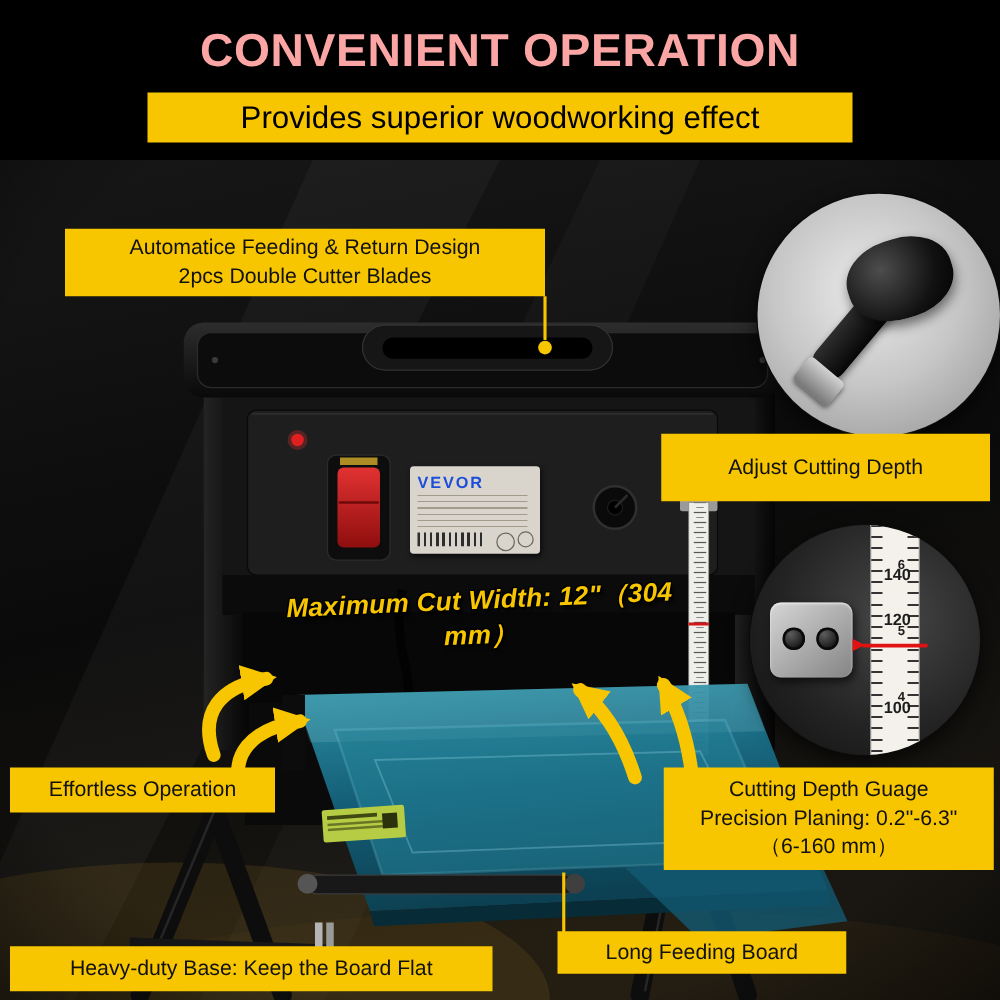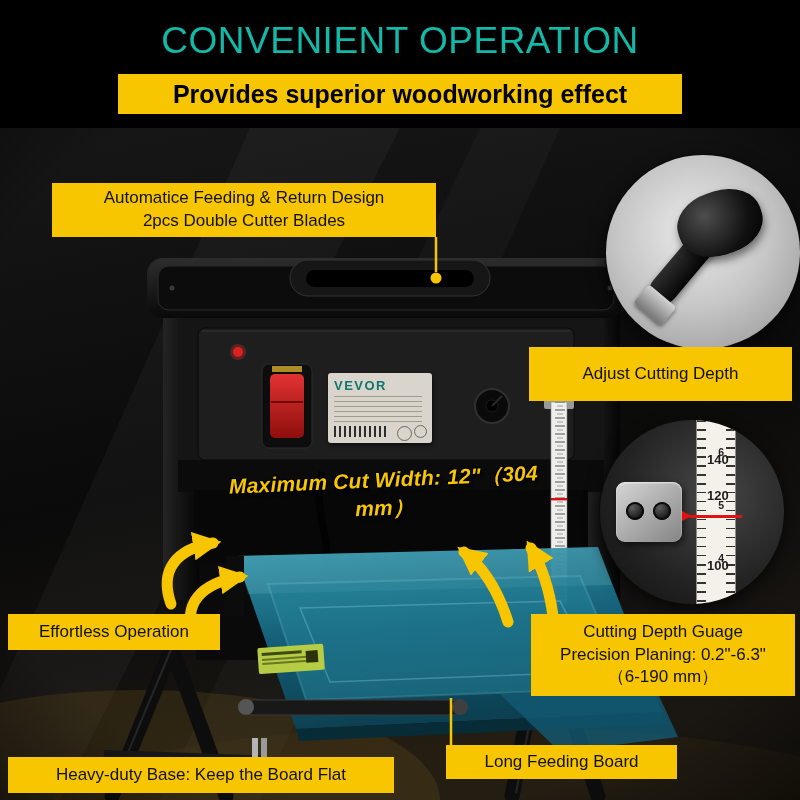--- a/index.html
+++ b/index.html
@@ -9,24 +9,24 @@
   *{margin:0;padding:0;box-sizing:border-box}
   html,body{width:800px;height:800px;background:#000;overflow:hidden}
   body{font-family:"Liberation Sans",sans-serif;position:relative}
   .stage{position:relative;width:800px;height:800px;background:#000;overflow:hidden}
   svg.scene{position:absolute;left:0;top:0;z-index:1}
   .acc-fill{fill:var(--accent-yellow)}
   .acc-stroke{stroke:var(--accent-yellow)}
 
   
   .title{position:absolute;top:20px;left:0;width:800px;text-align:center;
-         color:#14b8a6;font-size:37px;font-weight:400;letter-spacing:.5px;z-index:5}
+         color:#fca5a5;font-size:37px;font-weight:700;letter-spacing:.5px;z-index:5}
   .subbar{position:absolute;top:74px;left:118px;width:564px;height:40px;
           background:var(--accent-yellow);display:flex;align-items:center;justify-content:center;
-          color:#000;font-size:25px;font-weight:700;z-index:5}
+          color:#000;font-size:25px;font-weight:400;z-index:5}
 
   
   .callout{position:absolute;background:var(--accent-yellow);color:#111;
            display:flex;flex-direction:column;align-items:center;justify-content:center;
            text-align:center;font-size:17px;font-weight:500;line-height:1.34;
            padding:7px 8px;z-index:6}
   .co-feeding{left:52px;top:183px;width:384px;height:54px}
   .co-crank{left:529px;top:347px;width:263px;height:54px}
   .co-effortless{left:8px;top:614px;width:212px;height:36px}
   .co-gauge{left:531px;top:614px;width:264px;height:82px}
@@ -35,21 +35,21 @@
 
   
   .cutwidth{position:absolute;left:208px;top:466px;width:352px;z-index:4;
             color:var(--accent-yellow);font-size:21px;font-style:italic;font-weight:700;
             letter-spacing:.2px;transform:rotate(-2.5deg);text-align:center;
             text-shadow:-1px -1px 0 #000,1px -1px 0 #000,-1px 1px 0 #000,1px 1px 0 #000,2px 3px 3px rgba(0,0,0,.85)}
 
   
   .vlabel{position:absolute;left:328px;top:373px;width:104px;height:70px;z-index:3;
           background:#d9d5cc;border-radius:3px;padding:5px 6px;box-shadow:1px 2px 4px rgba(0,0,0,.6)}
-  .vbrand{display:block;font-size:13px;font-weight:800;letter-spacing:1.5px;color:#0f766e}
+  .vbrand{display:block;font-size:13px;font-weight:800;letter-spacing:1.5px;color:#1d4ed8}
   .vlines{margin-top:3px;height:26px;width:88px;
           background:repeating-linear-gradient(to bottom,#97927f 0 1px,transparent 1px 5px);opacity:.85}
   .vbar{margin-top:4px;height:11px;width:52px;
         background:repeating-linear-gradient(to right,#2d2d2d 0 2px,transparent 2px 5px)}
   .vcerts{position:absolute;right:5px;bottom:5px;width:13px;height:13px;border:1.5px solid #6d685c;border-radius:50%}
   .vcerts::after{content:"";position:absolute;left:-18px;top:0;width:13px;height:13px;border:1.5px solid #6d685c;border-radius:50%}
 
   
   .inset{position:absolute;border-radius:50%;overflow:hidden;z-index:4;
          box-shadow:0 0 0 1px #0c0c0c,0 6px 18px rgba(0,0,0,.7)}
@@ -294,21 +294,21 @@
     <span>Adjust Cutting Depth</span>
   </div>
 
   <div class="callout co-effortless">
     <span>Effortless Operation</span>
   </div>
 
   <div class="callout co-gauge">
     <span>Cutting Depth Guage</span>
     <span>Precision Planing: 0.2"-6.3"</span>
-    <span>（6-190 mm）</span>
+    <span>（6-160 mm）</span>
   </div>
 
   <div class="callout co-board">
     <span>Long Feeding Board</span>
   </div>
 
   <div class="callout co-base">
     <span>Heavy-duty Base: Keep the Board Flat</span>
   </div>
 

